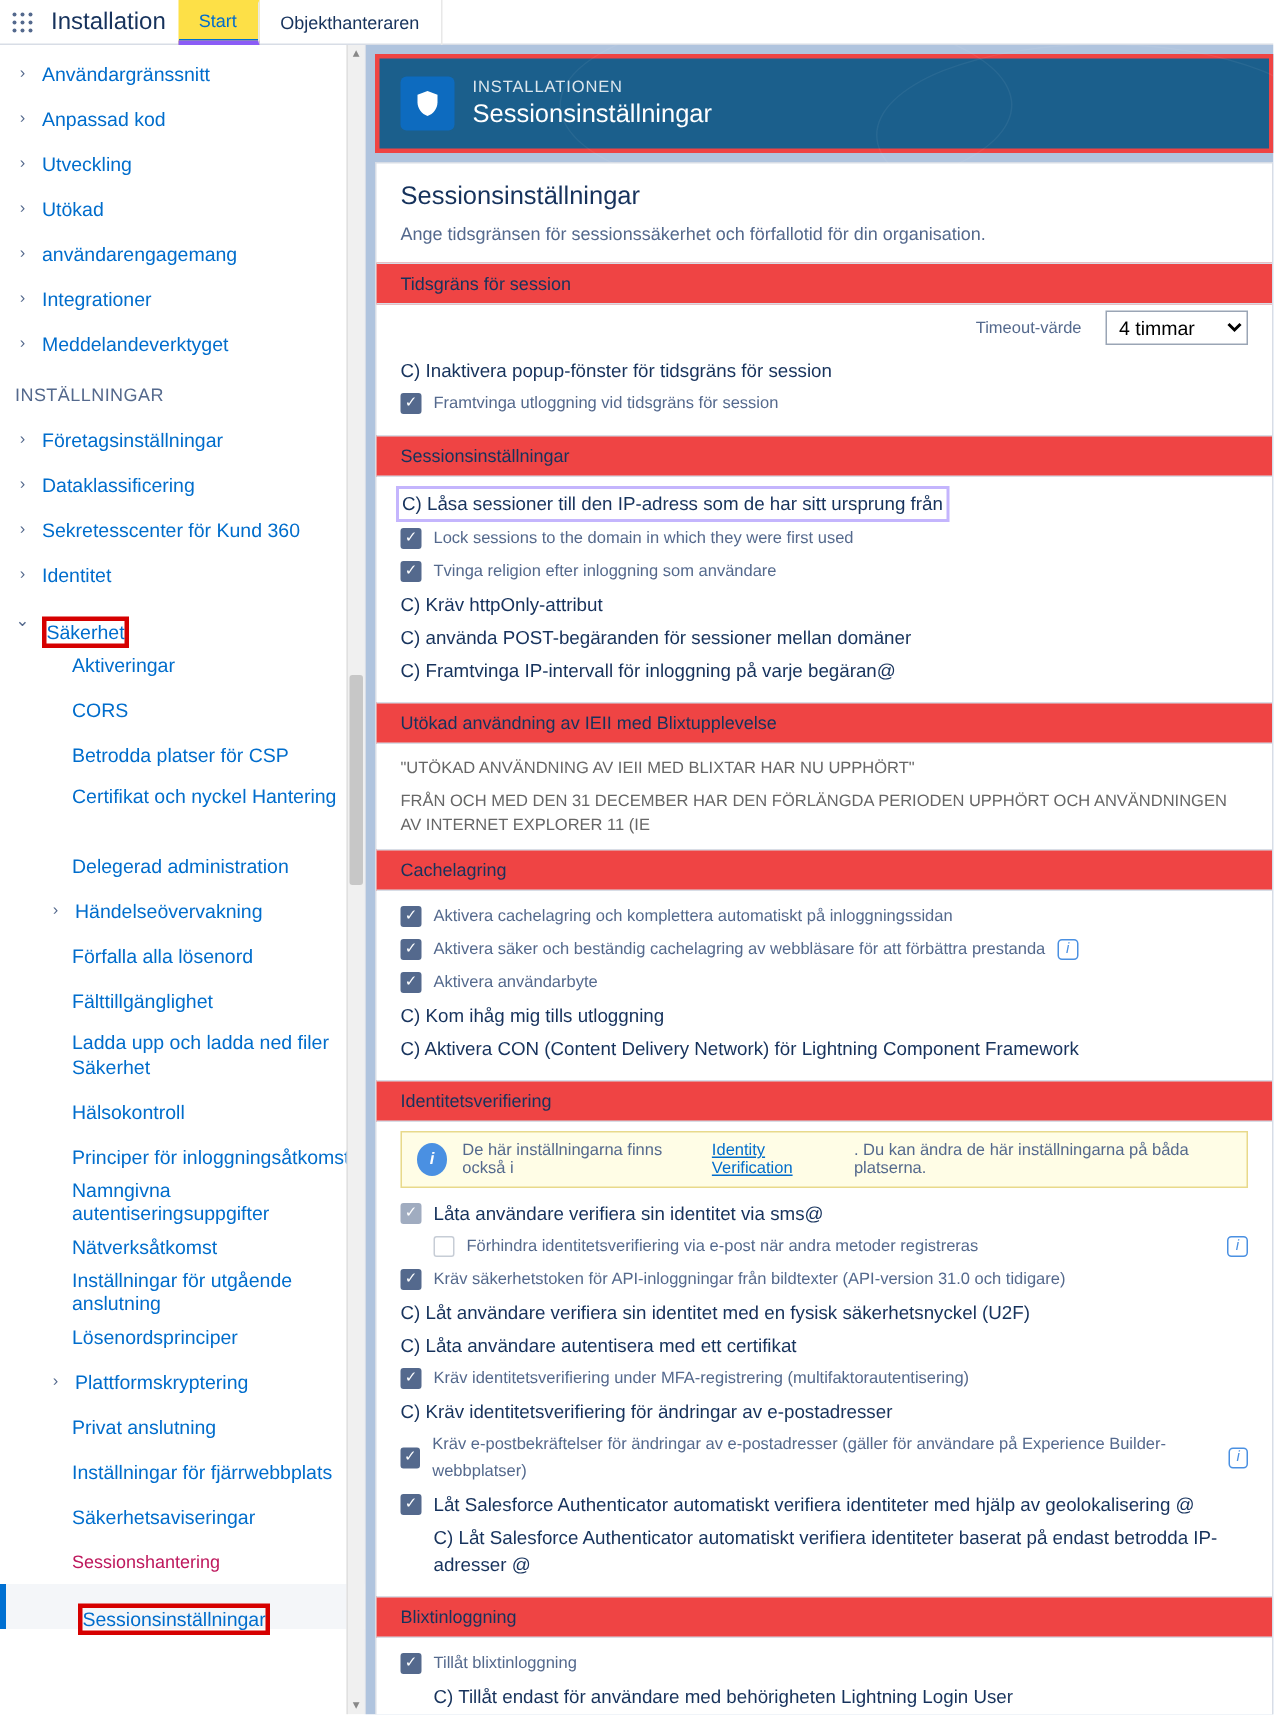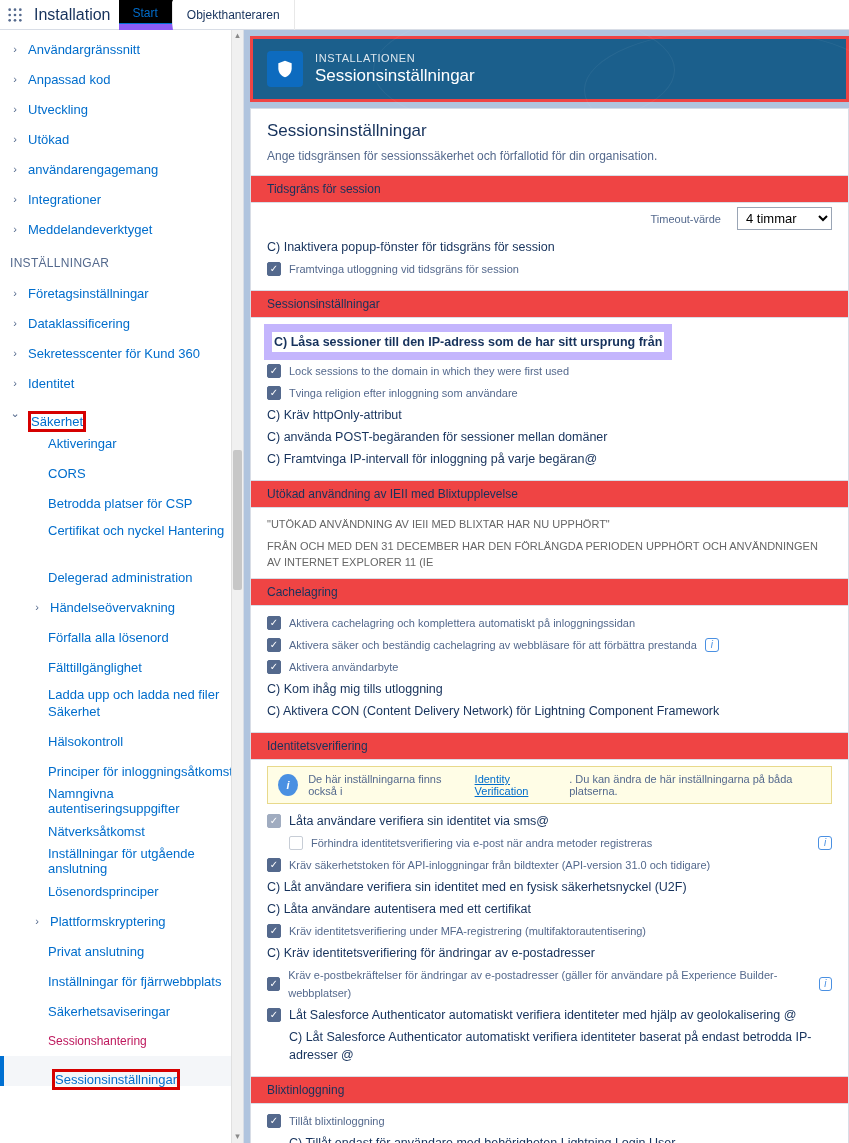--- a/index.html
+++ b/index.html
@@ -5,21 +5,21 @@
     * { margin:0; padding:0; box-sizing:border-box; font-family:Arial,Helvetica,sans-serif; }
     body { width:849px; height:1143px; background:#fff; font-size:13px; color:#16325c; overflow:hidden; }
 
     
     .topbar { height:30px; display:flex; align-items:center; border-bottom:1px solid #d8dde6; }
     .waffle { width:30px; height:30px; display:flex; align-items:center; justify-content:center; cursor:pointer; }
     .waffle svg { width:16px; height:16px; fill:#54698d; }
     .topbar .apptitle { font-size:16px; color:#16325c; padding:0 8px 0 4px; }
     .tabs { display:flex; height:30px; }
     .tab { padding:0 14px; height:30px; display:flex; align-items:center; font-size:12px; color:#16325c; border-right:1px solid #e8e8e8; cursor:pointer; }
-    .tab.active { color:#006dcc; border-bottom:6px solid #8b5cf6; border-top:2px solid transparent; box-shadow:inset 0 -1px 0 #0070d2; background:#000000; }
+    .tab.active { color:#006dcc; border-bottom:3px solid #8b5cf6; border-top:2px solid transparent; box-shadow:inset 0 -1px 0 #0070d2; background:#fde047; }
 
     .body { display:flex; height:calc(1143px - 30px); }
     
     .sidebar { width:244px; border-right:1px solid #d8dde6; overflow-y:auto; padding-top:4px; position:relative; }
     .sidebar::-webkit-scrollbar { width:12px; }
     .sidebar-inner { }
     .sb-item { display:flex; align-items:center; height:30px; padding-left:8px; color:#006dcc; font-size:13px; cursor:pointer; }
     .sb-item.section { color:#54698d; font-size:12px; letter-spacing:.3px; padding-left:10px; margin-top:4px; cursor:default; }
     .sb-item .chev { width:14px; text-align:center; color:#54698d; font-size:11px; margin-right:6px; }
     .sb-item.level2 { padding-left:30px; }
@@ -54,21 +54,21 @@
     .row.indent { padding-left:22px; }
     .chk { width:14px; height:14px; border:1px solid #9aa5b5; border-radius:2px; display:inline-flex; align-items:center; justify-content:center; background:#fff; }
     .chk.on { background:#54698d; border-color:#54698d; }
     .chk.on::after { content:"✓"; color:#fff; font-size:10px; line-height:1;}
     .chk.dis { opacity:.55; }  
 
     .tright { display:flex; justify-content:flex-end; align-items:center; gap:16px; padding:4px 16px 0 0; }
     .tright label { font-size:11px; color:#54698d; }
     select.timeout { font-size:13px; padding:2px 18px 2px 4px; border:1px solid #9aa5b5; background:#fff; }
 
-    .red-hl { border:8px solid #c4b5fd; padding:1px 2px; margin:-2px -3px; display:inline-block;font-weight:bold; }
+    .red-hl { border:2px solid #c4b5fd; padding:1px 2px; margin:-2px -3px; display:inline-block; }
 
     .note { background:#fffde6; border:1px solid #e8d98b; padding:6px 10px; display:flex; align-items:center; gap:10px; font-size:11px; color:#54698d; }
     .note .nicon { width:22px; height:22px; border-radius:50%; background:#4a90e2; display:flex; align-items:center; justify-content:center; color:#fff; font-weight:bold; font-style:italic; }
     .note a { color:#006dcc; text-decoration:underline; }
     .info-i { width:14px; height:14px; border:1px solid #4a90e2; color:#4a90e2; border-radius:3px; display:inline-flex; align-items:center; justify-content:center; font-size:10px; font-style:italic; }
 
     .gray-ie { color:#666; font-size:11px; line-height:16px; padding:8px 16px; }
     .gray-ie .caps { }
 
     

